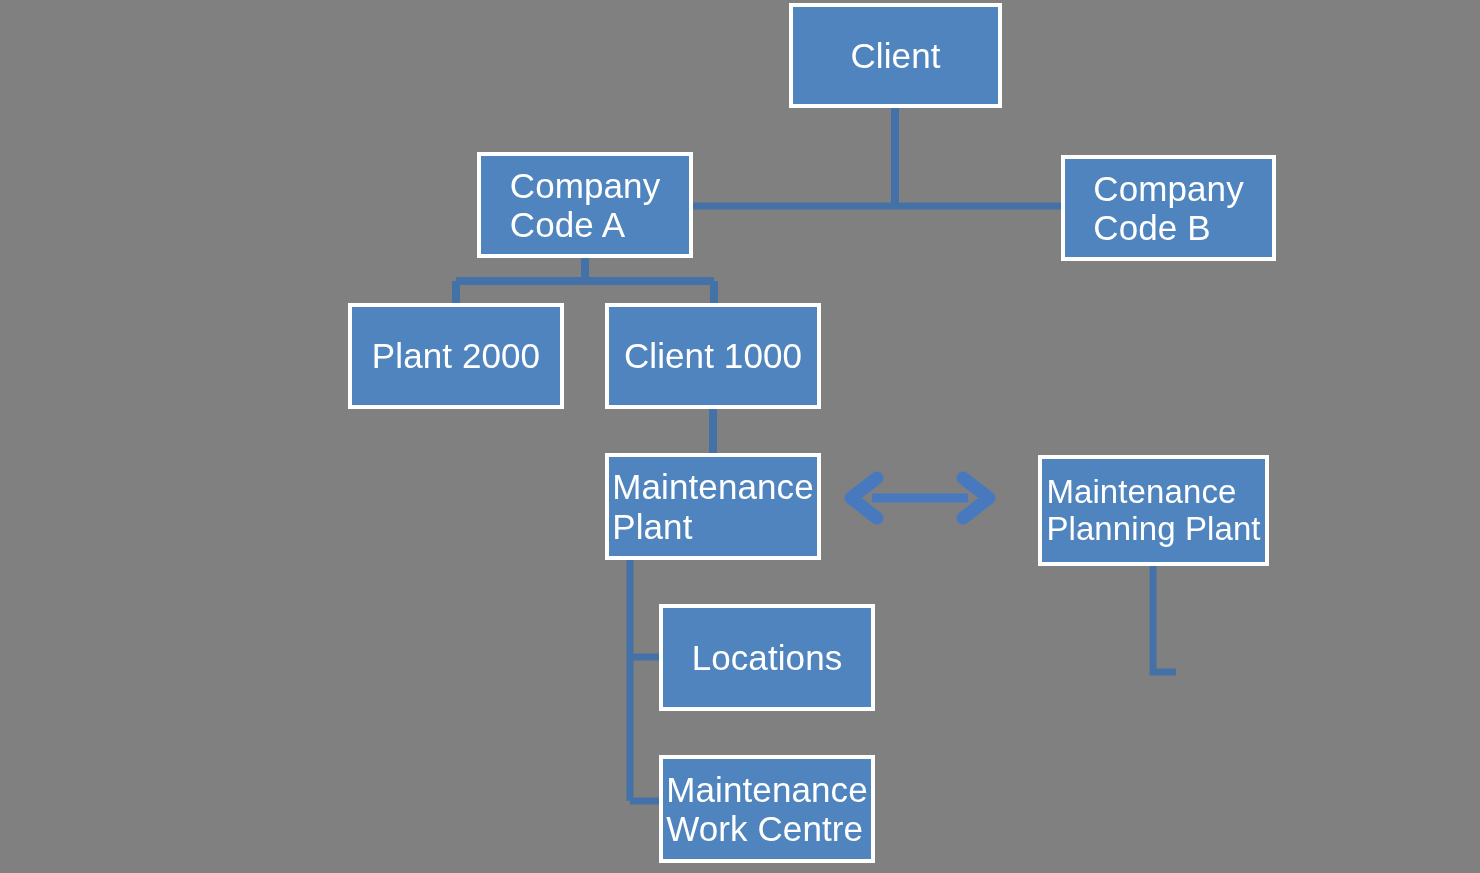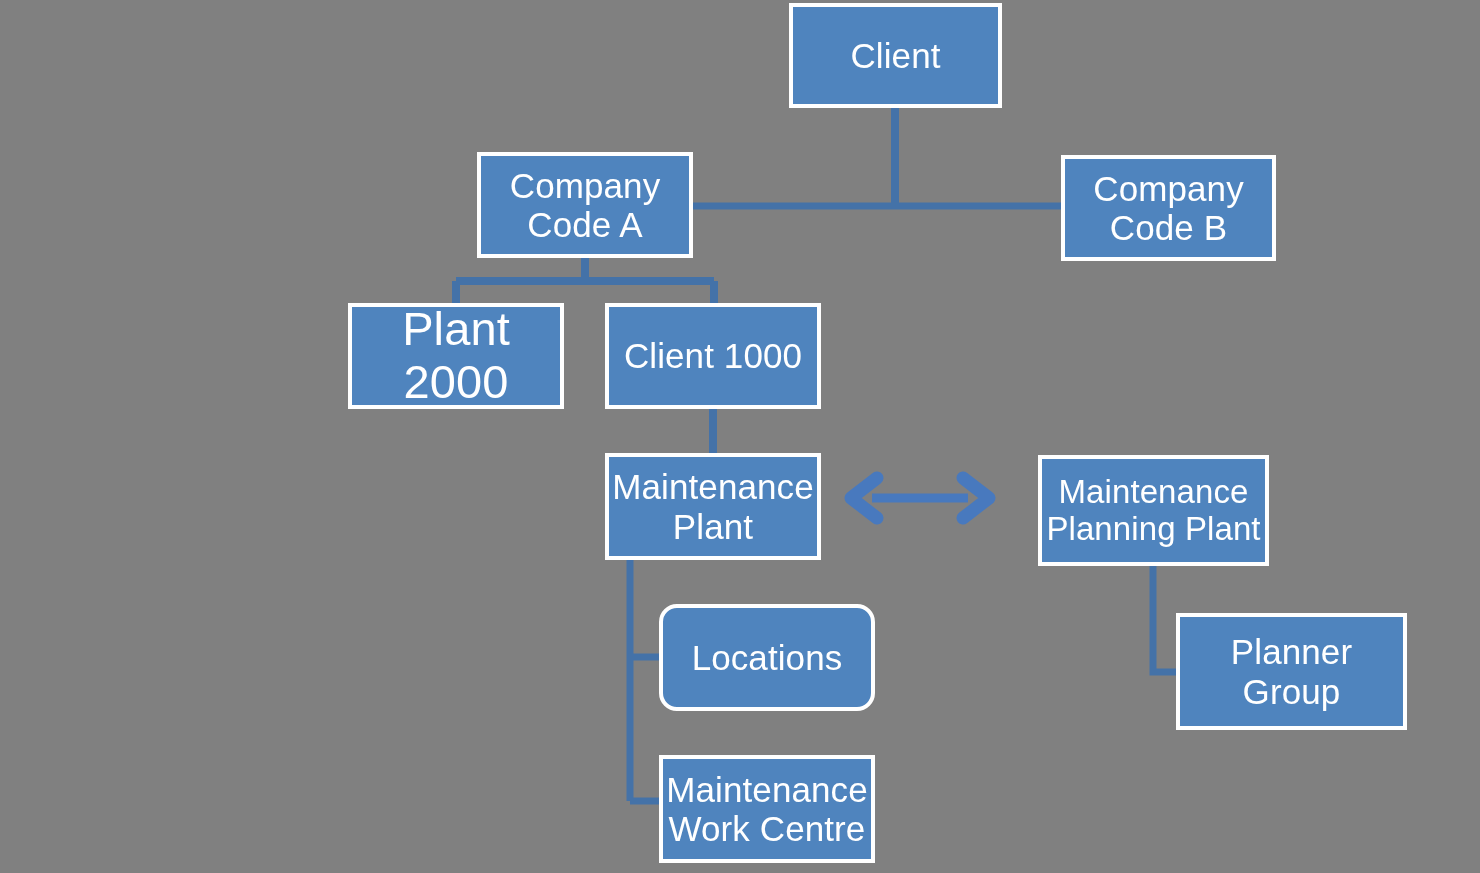--- a/index.html
+++ b/index.html
@@ -30,35 +30,34 @@
   }
   .node {
     position: absolute;
     box-sizing: border-box;
     background: #4F84BE;
     border: 4px solid #FFFFFF;
     color: #FFFFFF;
     display: flex;
     align-items: center;
     justify-content: center;
-    text-align: center;
     line-height: 1.12;
     font-weight: 400;
     letter-spacing: 0.1px;
     white-space: pre-line;
     overflow: hidden;
   }
   .n-client        { left: 789px;  top: 3px;   width: 213px; height: 105px; font-size: 35px; }
   .n-company-a     { left: 477px;  top: 152px; width: 216px; height: 106px; font-size: 35px; }
   .n-company-b     { left: 1061px; top: 155px; width: 215px; height: 106px; font-size: 35px; }
-  .n-plant-2000    { left: 348px;  top: 303px; width: 216px; height: 106px; font-size: 47px; }
+  .n-plant-2000    { left: 348px;  top: 303px; width: 216px; height: 106px; font-size: 35px; }
   .n-plant-1000    { left: 605px;  top: 303px; width: 216px; height: 106px; font-size: 35px; }
   .n-maint-plant   { left: 605px;  top: 453px; width: 216px; height: 107px; font-size: 35px; }
   .n-maint-plan    { left: 1038px; top: 455px; width: 231px; height: 111px; font-size: 33px; }
-  .n-locations     { left: 659px;  top: 604px; width: 216px; height: 107px; font-size: 35px; border-radius: 18px; }
+  .n-locations     { left: 659px;  top: 604px; width: 216px; height: 107px; font-size: 35px; }
   .n-maint-work    { left: 659px;  top: 755px; width: 216px; height: 108px; font-size: 35px; }
   .n-planner-group { left: 1176px; top: 613px; width: 231px; height: 117px; font-size: 35px; }
 </style>
 </head>
 <body>
 
 <div id="diagram">
 
   <svg id="connector-layer" width="1480" height="873" viewBox="0 0 1480 873" xmlns="http://www.w3.org/2000/svg">
 
@@ -129,17 +128,14 @@
 
   <div class="node n-locations">
     <span>Locations</span>
   </div>
 
   <div class="node n-maint-work">
     <span>Maintenance
 Work Centre</span>
   </div>
 
-  <div class="node n-planner-group">
-    <span>Planner Group</span>
-  </div>
 
 </div>
 
 </body></html>

